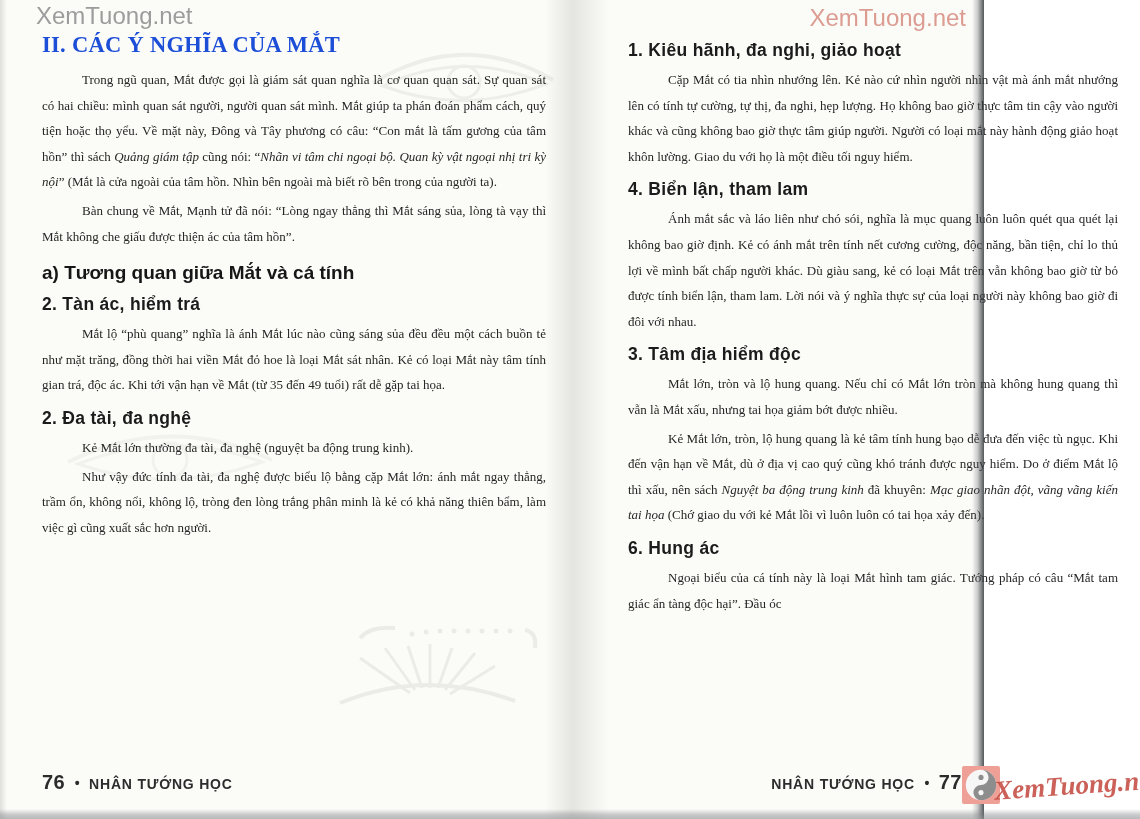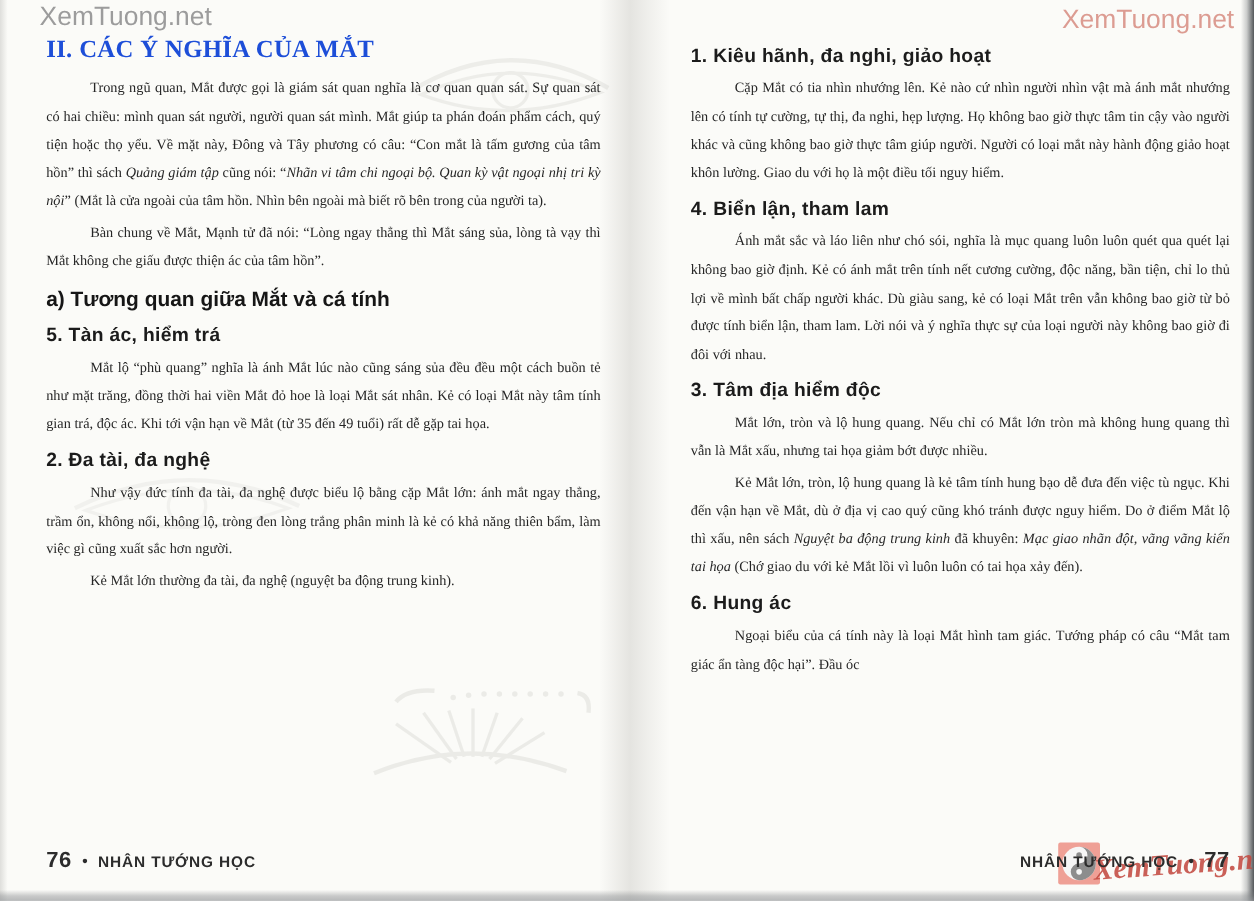--- a/index.html
+++ b/index.html
@@ -1,17 +1,17 @@
 <!DOCTYPE html>
 <html><head>
 <meta charset="utf-8">
 <style>
   html,body{margin:0;padding:0;}
   body{width:1140px;height:819px;overflow:hidden;background:#ffffff;}
-  .scan{position:relative;width:1140px;height:819px;background:#fbfbf8;
+  .scan{position:relative;width:984px;height:819px;background:#fbfbf8;
         font-family:"Liberation Serif","DejaVu Serif",serif;color:#242424;}
 
   
   .col{position:absolute;}
   .col-left{left:42px;top:32px;width:504px;}
   .col-right{left:628px;top:30px;width:490px;}
 
   .p{font-size:13px;line-height:25.6px;text-align:justify;text-indent:40px;
      margin:0;color:#262626;}
   .p + .p{margin-top:3px;}
@@ -110,26 +110,26 @@
   <div class="wm-top wm-tr">XemTuong.net</div>
 
   <div class="col col-left">
     <div class="h-main">II. CÁC Ý NGHĨA CỦA MẮT</div>
 
     <p class="p"><span>Trong ngũ quan, Mắt được gọi là giám sát quan nghĩa là cơ quan quan sát. Sự quan sát có hai chiều: mình quan sát người, người quan sát mình. Mắt giúp ta phán đoán phẩm cách, quý tiện hoặc thọ yểu. Về mặt này, Đông và Tây phương có câu: “Con mắt là tấm gương của tâm hồn” thì sách </span><i>Quảng giám tập</i><span> cũng nói: “</span><i>Nhãn vi tâm chi ngoại bộ. Quan kỳ vật ngoại nhị tri kỳ nội</i><span>” (Mắt là cửa ngoài của tâm hồn. Nhìn bên ngoài mà biết rõ bên trong của người ta).</span></p>
     <p class="p">Bàn chung về Mắt, Mạnh tử đã nói: “Lòng ngay thẳng thì Mắt sáng sủa, lòng tà vạy thì Mắt không che giấu được thiện ác của tâm hồn”.</p>
 
     <div class="h-sub">a) Tương quan giữa Mắt và cá tính</div>
 
-    <div class="h-num">5. Tàn ác, hiểm trá</div>
+    <div class="h-num">2. Tàn ác, hiểm trá</div>
     <p class="p">Mắt lộ “phù quang” nghĩa là ánh Mắt lúc nào cũng sáng sủa đều đều một cách buồn tẻ như mặt trăng, đồng thời hai viền Mắt đỏ hoe là loại Mắt sát nhân. Kẻ có loại Mắt này tâm tính gian trá, độc ác. Khi tới vận hạn về Mắt (từ 35 đến 49 tuổi) rất dễ gặp tai họa.</p>
 
     <div class="h-num">2. Đa tài, đa nghệ</div>
+    <p class="p">Kẻ Mắt lớn thường đa tài, đa nghệ (nguyệt ba động trung kinh).</p>
     <p class="p">Như vậy đức tính đa tài, đa nghệ được biểu lộ bằng cặp Mắt lớn: ánh mắt ngay thẳng, trầm ổn, không nổi, không lộ, tròng đen lòng trắng phân minh là kẻ có khả năng thiên bẩm, làm việc gì cũng xuất sắc hơn người.</p>
-    <p class="p">Kẻ Mắt lớn thường đa tài, đa nghệ (nguyệt ba động trung kinh).</p>
   </div>
 
   <div class="col col-right">
     <div class="h-num">1. Kiêu hãnh, đa nghi, giảo hoạt</div>
     <p class="p">Cặp Mắt có tia nhìn nhướng lên. Kẻ nào cứ nhìn người nhìn vật mà ánh mắt nhướng lên có tính tự cường, tự thị, đa nghi, hẹp lượng. Họ không bao giờ thực tâm tin cậy vào người khác và cũng không bao giờ thực tâm giúp người. Người có loại mắt này hành động giảo hoạt khôn lường. Giao du với họ là một điều tối nguy hiểm.</p>
 
     <div class="h-num">4. Biển lận, tham lam</div>
     <p class="p">Ánh mắt sắc và láo liên như chó sói, nghĩa là mục quang luôn luôn quét qua quét lại không bao giờ định. Kẻ có ánh mắt trên tính nết cương cường, độc năng, bần tiện, chỉ lo thủ lợi về mình bất chấp người khác. Dù giàu sang, kẻ có loại Mắt trên vẫn không bao giờ từ bỏ được tính biển lận, tham lam. Lời nói và ý nghĩa thực sự của loại người này không bao giờ đi đôi với nhau.</p>
 
     <div class="h-num">3. Tâm địa hiểm độc</div>

